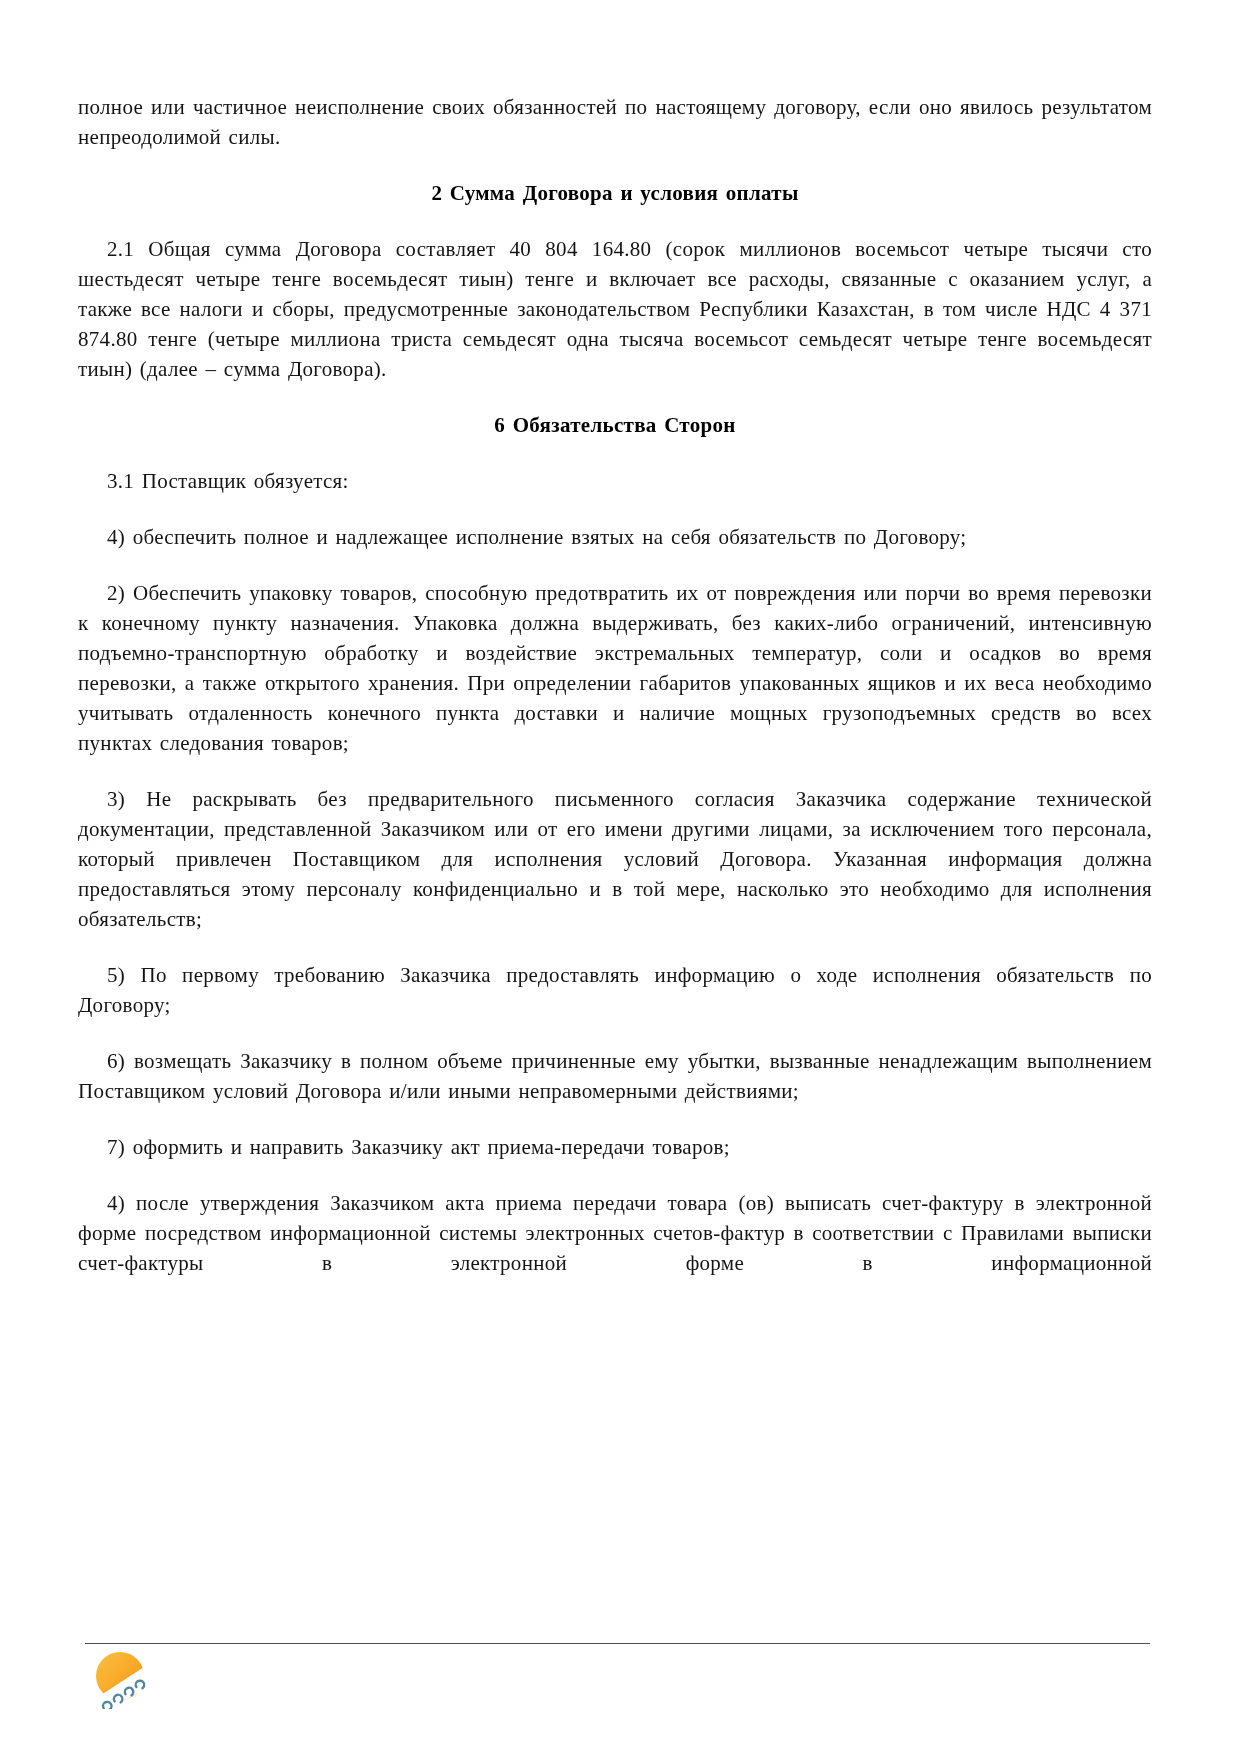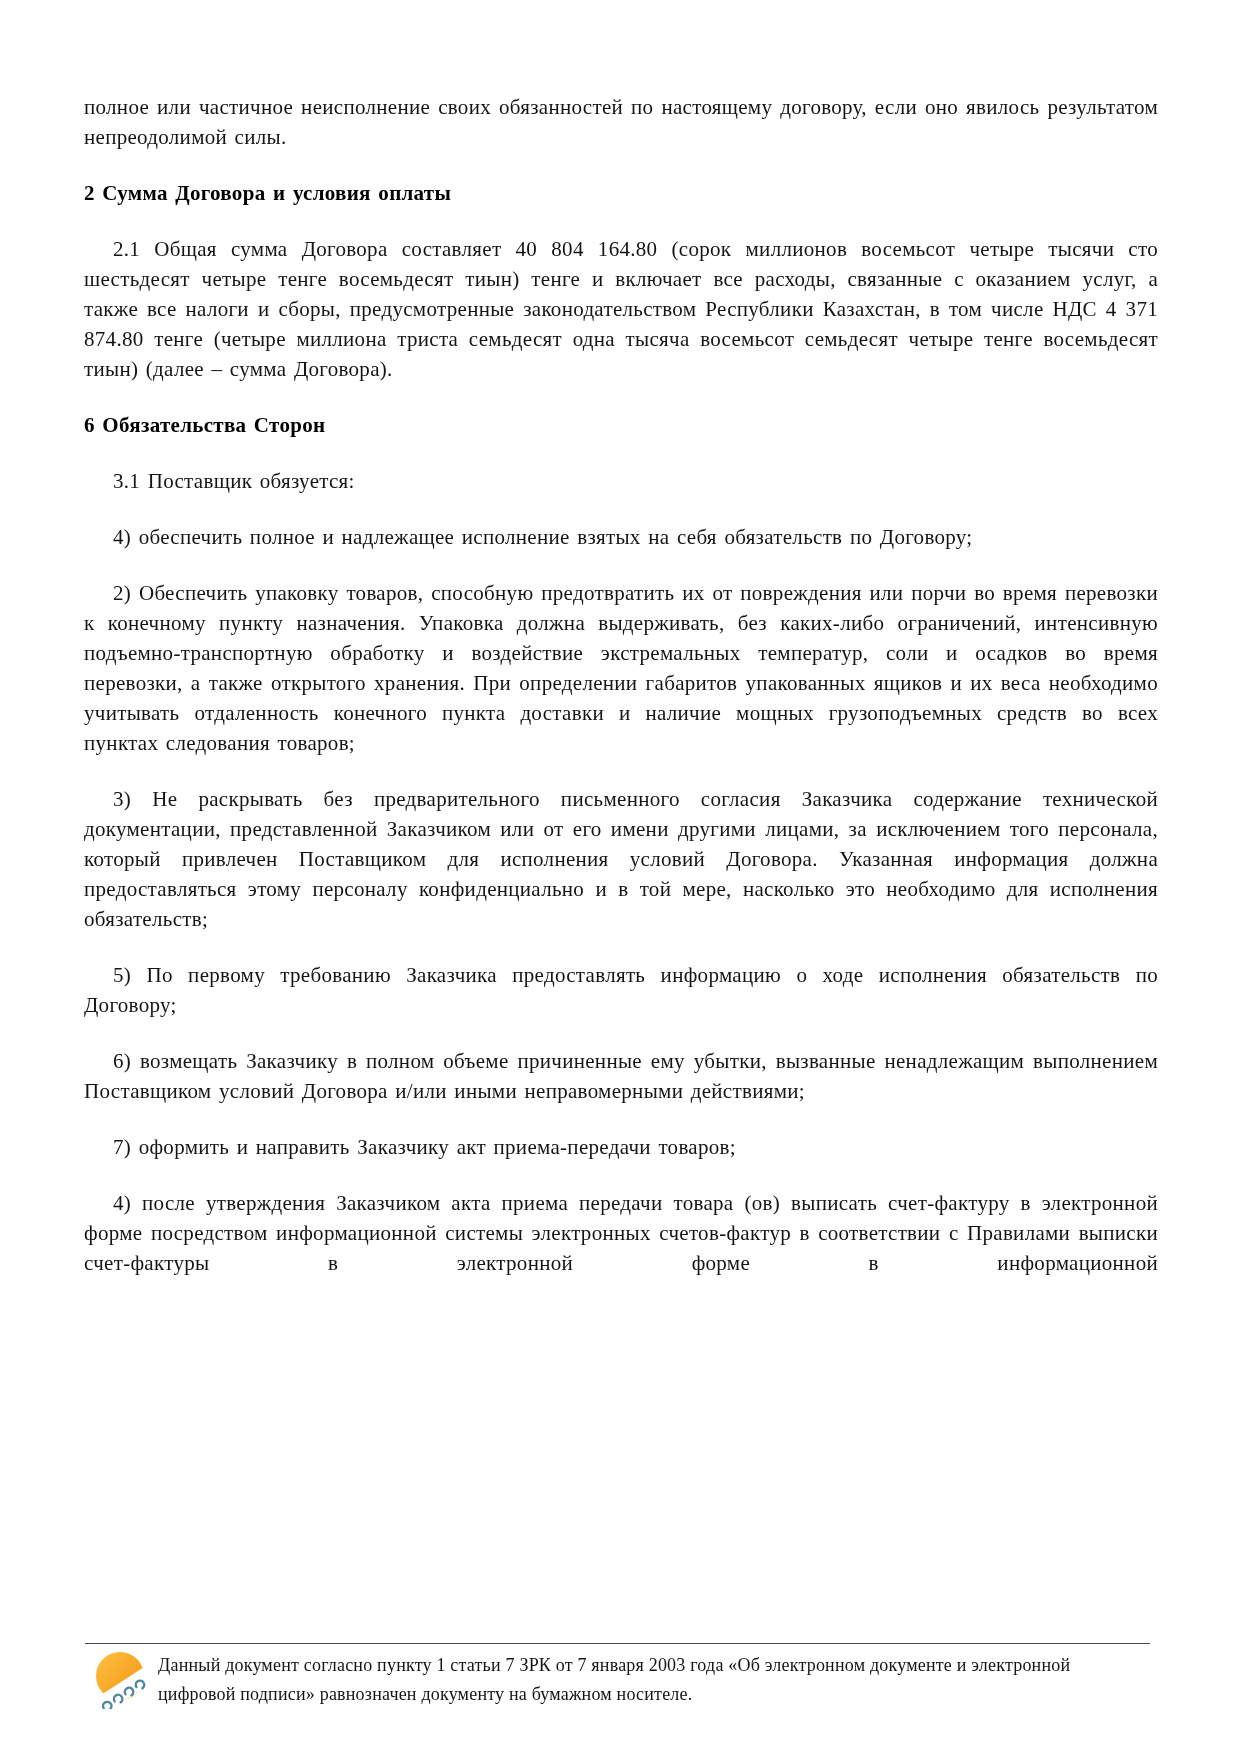--- a/index.html
+++ b/index.html
@@ -18,36 +18,35 @@
   .page-content {
     position: absolute;
     left: 78px;
     top: 92px;
     width: 1074px;
     font-size: 21px;
     line-height: 30px;
     text-align: justify;
     letter-spacing: 0.3px;
     word-spacing: 2px;
-    margin-left: 6px;
   }
   .para {
     margin: 26px 0;
     text-indent: 29px;
   }
   .para.no-indent {
     text-indent: 0;
     margin-top: 0;
   }
   .para.justify-last {
     text-align-last: justify;
   }
   .section-heading {
     font-weight: bold;
-    text-align: left;
+    text-align: center;
     text-indent: 0;
     margin: 26px 0;
     color: #000;
   }
   .page-footer {
     position: absolute;
     left: 85px;
     top: 1643px;
     width: 1065px;
     border-top: 1px solid #4a4a4a;
@@ -115,15 +114,14 @@
         </g>
         <rect x="-4" y="35" width="66" height="15" fill="#ffffff" transform="rotate(-33 26 42)"></rect>
         <g transform="rotate(-33 26 42)" fill="none" stroke="#4E87A0" stroke-width="2.4" stroke-linecap="round">
           <path d="M4 46 a4.2 4.2 0 1 1 4.4 4.2"></path>
           <path d="M17 46 a4.2 4.2 0 1 1 4.4 4.2"></path>
           <path d="M30 46 a4.2 4.2 0 1 1 4.4 4.2"></path>
           <path d="M43 46 a4.2 4.2 0 1 1 4.4 4.2"></path>
         </g>
       </svg>
     </span>
-    <div class="footer-text">Данный документ согласно пункту 1 статьи 7 ЗРК от 7 января 2003 года «Об электронном документе и электронной цифровой подписи» равнозначен документу на бумажном носителе.</div>
   </div>
 </div>
 
 </body></html>

